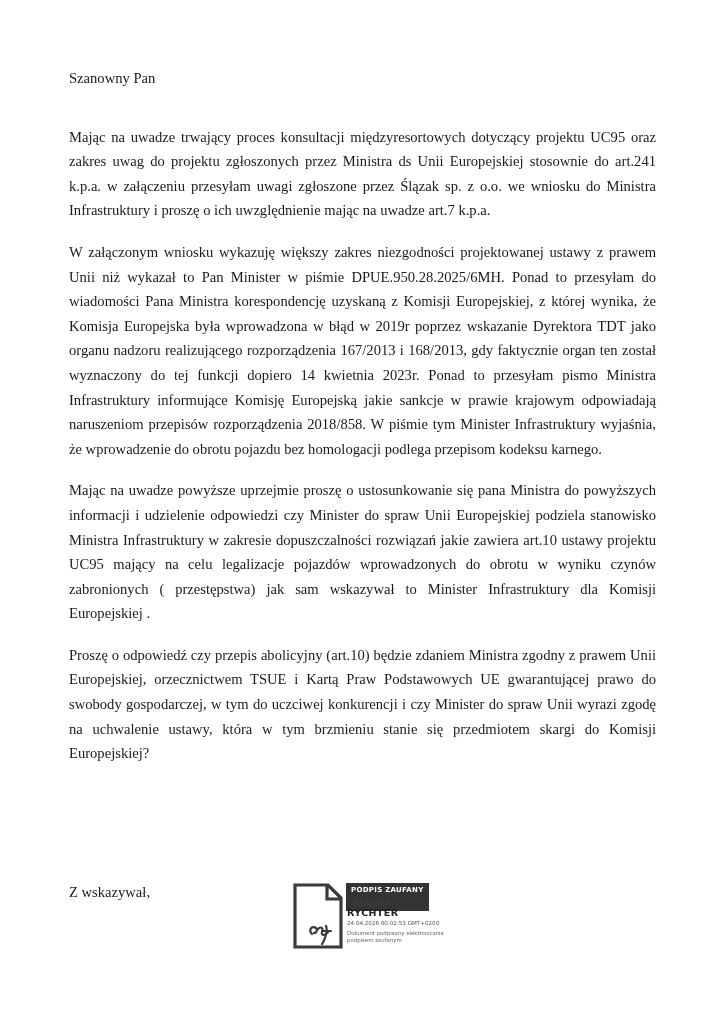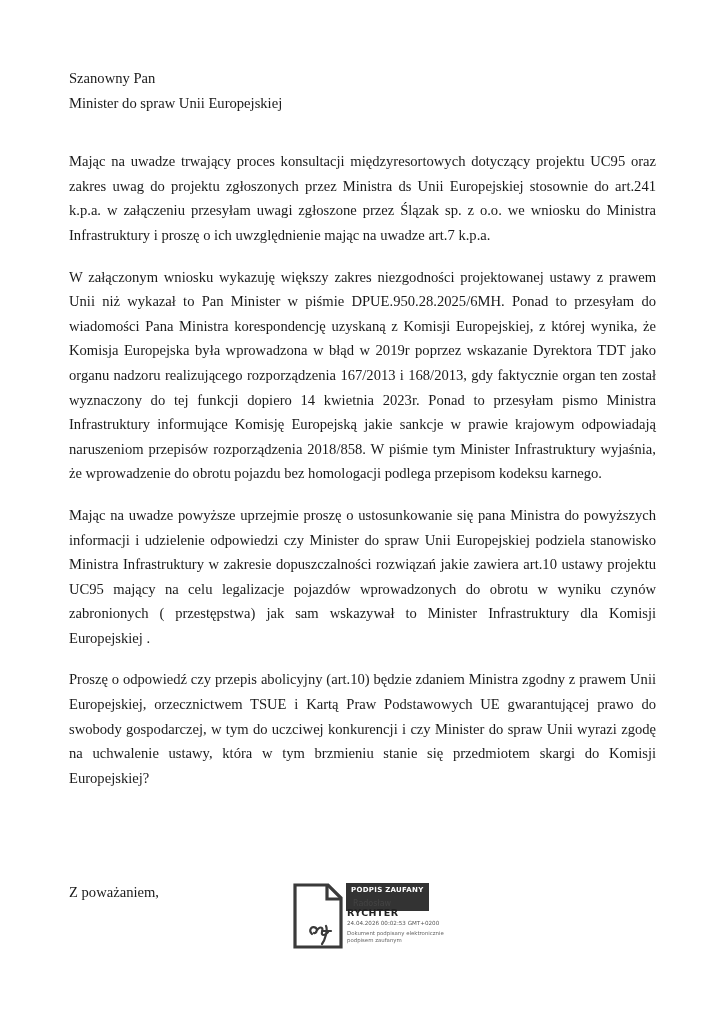--- a/index.html
+++ b/index.html
@@ -28,30 +28,29 @@
   .sig-last { position: absolute; left: 57px; top: 27px; font-size: 9.5px; font-weight: bold; color: #222; letter-spacing: 0.4px; line-height: 12px; text-align: center; }
   .sig-date { position: absolute; left: 57px; top: 40px; font-size: 5.6px; color: #555; line-height: 7px; white-space: nowrap; }
   .sig-note { position: absolute; left: 57px; top: 50px; font-size: 5.4px; color: #666; line-height: 6.6px; width: 110px; }
 </style>
 </head>
 <body>
 
 <div class="page">
   <div class="addressee">
     <div>Szanowny Pan</div>
-    <div>Minister do spraw Unii Europejskiej</div>
   </div>
   <p class="para">Mając na uwadze trwający proces konsultacji międzyresortowych dotyczący projektu UC95 oraz zakres uwag do projektu zgłoszonych przez Ministra ds Unii Europejskiej stosownie do art.241 k.p.a. w załączeniu przesyłam uwagi zgłoszone przez Ślązak sp. z o.o. we wniosku do Ministra Infrastruktury i proszę o ich uwzględnienie mając na uwadze art.7 k.p.a.</p>
   <p class="para">W załączonym wniosku wykazuję większy zakres niezgodności projektowanej ustawy z prawem Unii niż wykazał to Pan Minister w piśmie DPUE.950.28.2025/6MH. Ponad to przesyłam do wiadomości Pana Ministra korespondencję uzyskaną z Komisji Europejskiej, z której wynika, że Komisja Europejska była wprowadzona w błąd w 2019r poprzez wskazanie Dyrektora TDT jako organu nadzoru realizującego rozporządzenia 167/2013 i 168/2013, gdy faktycznie organ ten został wyznaczony do tej funkcji dopiero 14 kwietnia 2023r. Ponad to przesyłam pismo Ministra Infrastruktury informujące Komisję Europejską jakie sankcje w prawie krajowym odpowiadają naruszeniom przepisów rozporządzenia 2018/858. W piśmie tym Minister Infrastruktury wyjaśnia, że wprowadzenie do obrotu pojazdu bez homologacji podlega przepisom kodeksu karnego.</p>
   <p class="para">Mając na uwadze powyższe uprzejmie proszę o ustosunkowanie się pana Ministra do powyższych informacji i udzielenie odpowiedzi czy Minister do spraw Unii Europejskiej podziela stanowisko Ministra Infrastruktury w zakresie dopuszczalności rozwiązań jakie zawiera art.10 ustawy projektu UC95 mający na celu legalizacje pojazdów wprowadzonych do obrotu w wyniku czynów zabronionych ( przestępstwa) jak sam wskazywał to Minister Infrastruktury dla Komisji Europejskiej .</p>
   <p class="para">Proszę o odpowiedź czy przepis abolicyjny (art.10) będzie zdaniem Ministra zgodny z prawem Unii Europejskiej, orzecznictwem TSUE i Kartą Praw Podstawowych UE gwarantującej prawo do swobody gospodarczej, w tym do uczciwej konkurencji i czy Minister do spraw Unii wyrazi zgodę na uchwalenie ustawy, która w tym brzmieniu stanie się przedmiotem skargi do Komisji Europejskiej?</p>
 </div>
 
 <div class="closing">
-  <div>Z poważaniem,</div>
+  <div>Z wskazywał,</div>
 </div>
 
 <div class="sig">
   <svg class="sig-doc" viewBox="0 0 52 68">
     <path d="M3 3 H36 L49 16 V65 H3 Z" fill="none" stroke="#3a3a3a" stroke-width="3.2" stroke-linejoin="miter"></path>
     <path d="M35 3 V17 H49" fill="none" stroke="#3a3a3a" stroke-width="3.2"></path>
     <path d="M20 52 C16 48 20 43 24 46 C26 48 24 52 22 51 M24 50 C27 44 32 44 30 50 C29 54 33 54 36 50 M34 44 C36 48 33 58 30 62 M30 49 H39" fill="none" stroke="#3a3a3a" stroke-width="2.2" stroke-linecap="round"></path>
   </svg>
   <div class="sig-badge">PODPIS ZAUFANY</div>
   <div class="sig-first">Radosław</div>

